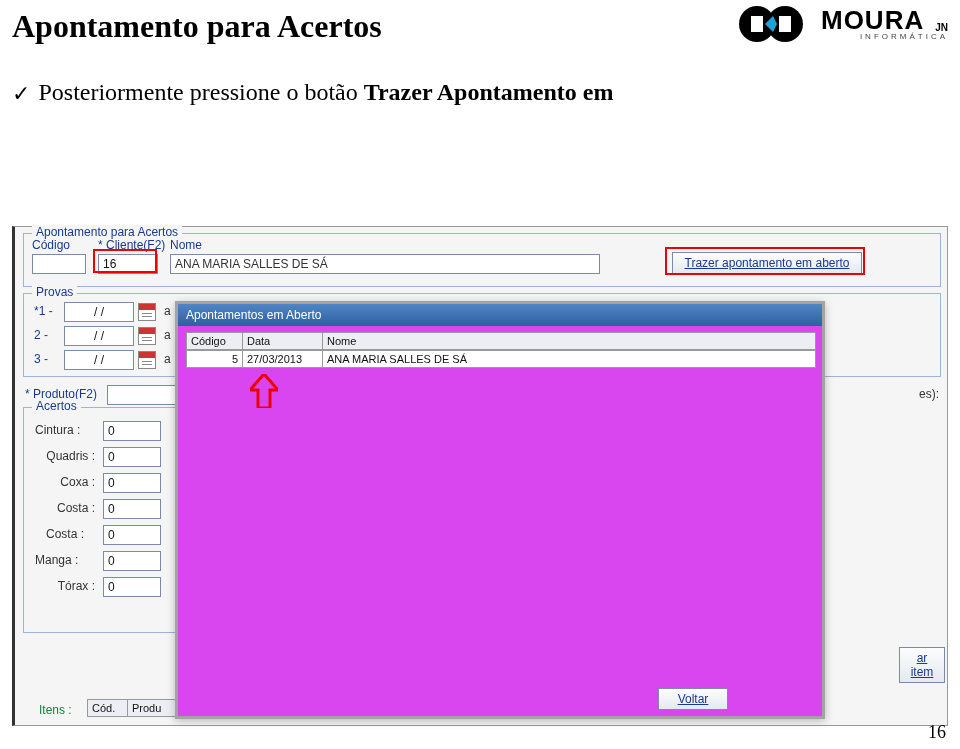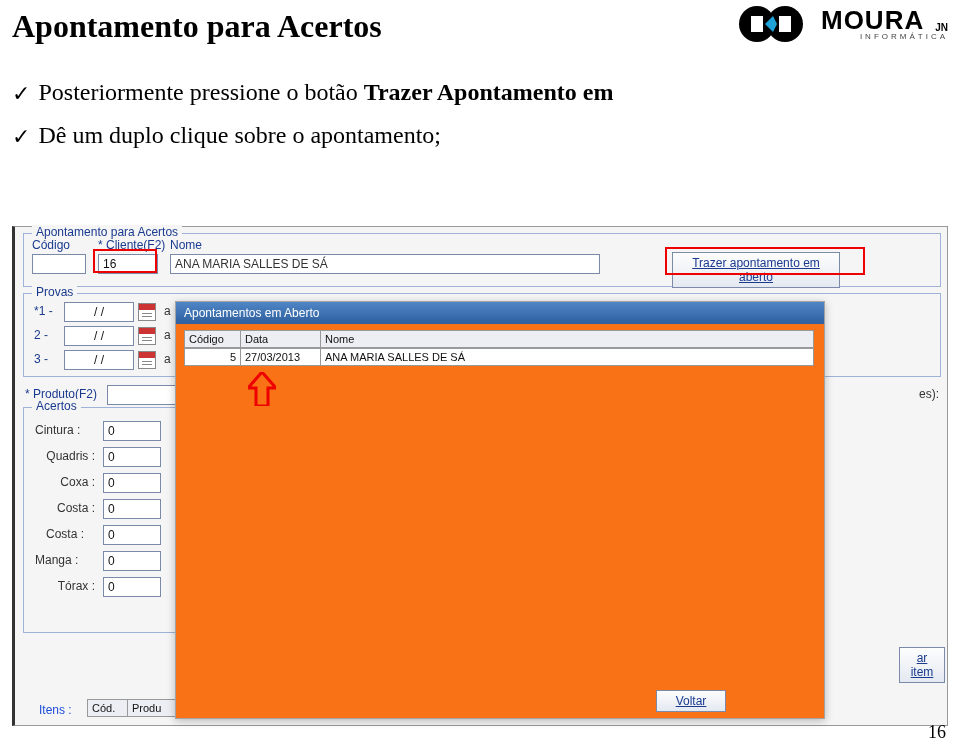--- a/index.html
+++ b/index.html
@@ -121,22 +121,22 @@
     background: #c33;
   }
   .cal-icon::before {
     content: "";
     position: absolute;
     top: 9px; left: 3px; right: 3px; bottom: 3px;
     background: repeating-linear-gradient(#888 0,#888 1px,transparent 1px,transparent 3px);
   }
   .dialog {
     position: absolute;
-    background: #f97316;
-    border: 1px solid #a3a3a3;
+    background: #d946ef;
+    border: 3px solid #a3a3a3;
     box-shadow: 0 2px 8px rgba(0,0,0,.25);
   }
   .dialog-title {
     background: linear-gradient(#4f86c6,#2e5f9e);
     color: #fff;
     padding: 4px 8px;
     font-size: 12px;
   }
   .grid-head, .grid-row {
     position: absolute;
@@ -185,36 +185,33 @@
     <span style="font-size:8px;letter-spacing:3px;color:#444;text-align:right">INFORMÁTICA</span>
   </div>
 </div>
 
 <div class="instr">
   <div style="display:flex;justify-content:space-between">
     <span>
       <span class="check">✓</span><span>Posteriormente  pressione  o  botão  </span><b>Trazer  Apontamento  em</b>
     </span>
   </div>
-  <div style="margin-top:6px">
-    <span class="check">✓</span><span>Dê um duplo clique sobre o apontamento;</span>
-  </div>
 </div>
 
 <div class="screenshot">
 
   <div class="fieldset" style="top:6px;left:8px;width:918px;height:54px">
     <span class="legend">Apontamento para Acertos</span>
     <span class="lbl" style="top:4px;left:8px">Código</span>
     <div class="txt" style="top:20px;left:8px;width:54px"></div>
     <span class="lbl" style="top:4px;left:74px">* Cliente(F2)</span>
     <div class="txt" style="top:20px;left:74px;width:60px">16</div>
     <span class="lbl" style="top:4px;left:146px">Nome</span>
     <div class="txt-ro" style="top:20px;left:146px;width:430px">ANA MARIA SALLES DE SÁ</div>
-    <div class="btn" style="top:18px;left:648px;width:168px">Trazer apontamento em aberto</div>
+    <div class="btn" style="top:18px;left:648px;width:190px">Trazer apontamento em aberto</div>
   </div>
   <div class="red-box" style="top:20px;left:650px;width:200px;height:28px"></div>
   <div class="red-box" style="top:22px;left:78px;width:64px;height:24px"></div>
 
   <div class="fieldset" style="top:66px;left:8px;width:918px;height:84px">
     <span class="legend">Provas</span>
 
     <span class="lbl" style="top:10px;left:10px">*1 -</span>
     <div class="txt" style="top:8px;left:40px;width:70px;text-align:center">/  /</div>
     <div class="cal-icon" style="top:9px;left:114px"></div>
@@ -249,21 +246,21 @@
   <div class="txt" style="top:272px;left:88px;width:58px">0</div>
   <span class="lbl" style="top:300px;left:20px;color:#333;width:60px;text-align:center">Costa :</span>
   <div class="txt" style="top:298px;left:88px;width:58px">0</div>
   <span class="lbl" style="top:326px;left:20px;color:#333;width:60px;">Manga :</span>
   <div class="txt" style="top:324px;left:88px;width:58px">0</div>
   <span class="lbl" style="top:352px;left:20px;color:#333;width:60px;text-align:right">Tórax :</span>
   <div class="txt" style="top:350px;left:88px;width:58px">0</div>
 
   <div class="btn" style="top:420px;left:884px;width:46px">ar item</div>
 
-  <span class="lbl" style="top:476px;left:24px;color:#1d4ed8">Itens :</span>
+  <span class="lbl" style="top:476px;left:24px;color:#15803d">Itens :</span>
   <div class="grid-head" style="top:472px;left:72px">
     <div style="width:40px">Cód.</div>
     <div style="width:53px">Produ</div>
   </div>
 
   <div class="dialog" style="top:74px;left:160px;width:650px;height:418px">
     <div class="dialog-title">Apontamentos em Aberto</div>
     <div class="grid-head" style="top:28px;left:8px">
       <div style="width:56px">Código</div>
       <div style="width:80px">Data</div>

